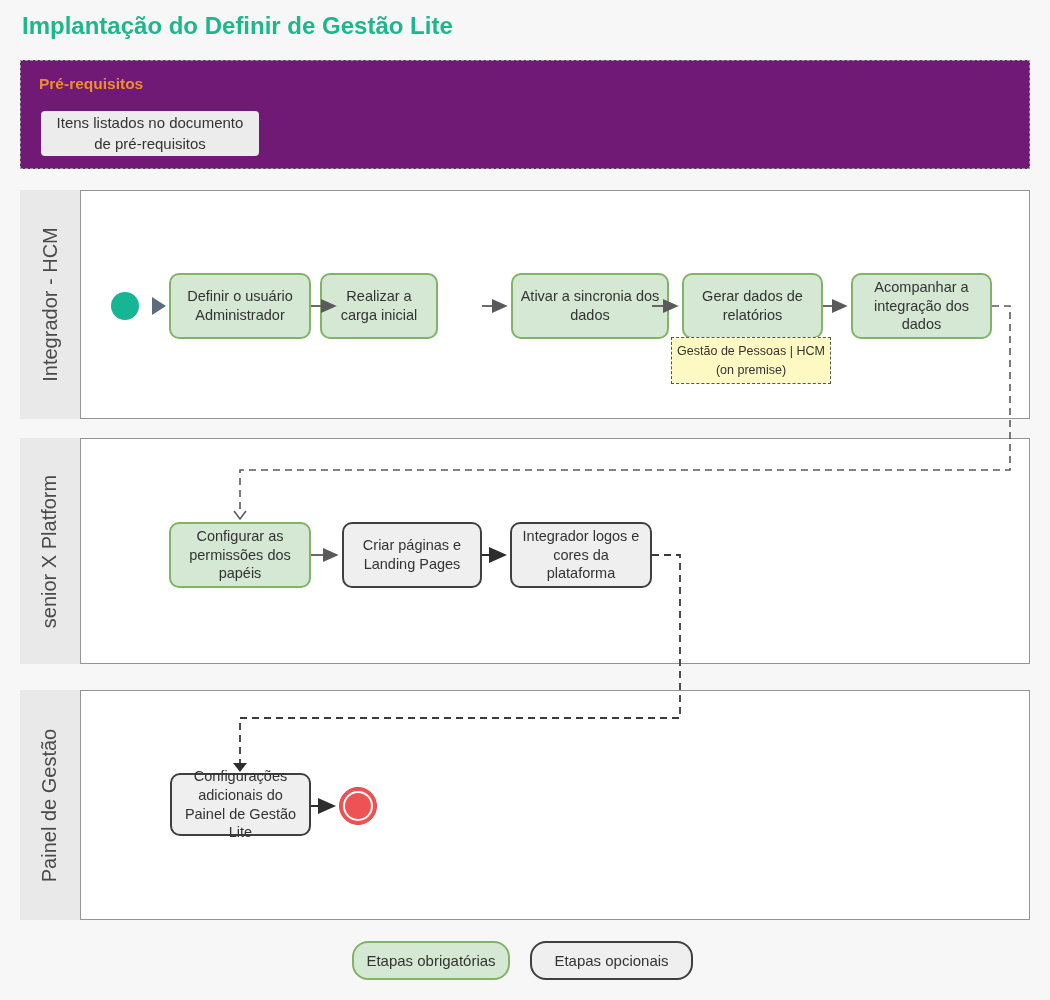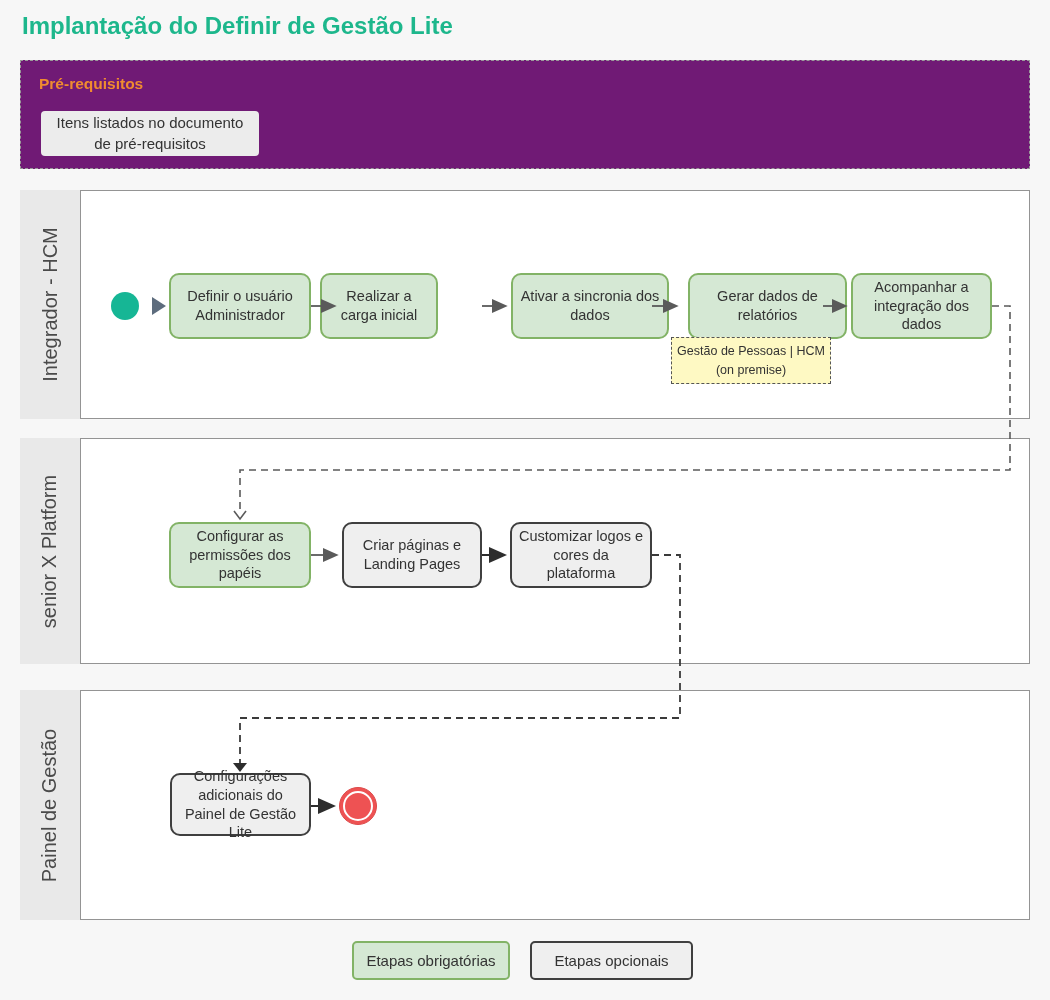--- a/index.html
+++ b/index.html
@@ -18,21 +18,21 @@
   .task{position:absolute;display:flex;align-items:center;justify-content:center;text-align:center;border-radius:10px;font-size:14.5px;color:#333;line-height:1.28;padding:3px 5px;box-sizing:border-box;}
   .task.required{background:var(--task-green-fill,#d5e8d4);border:2px solid var(--task-green-border,#82b366);}
   .task.optional{background:var(--task-gray-fill,#efefef);border:2px solid var(--task-gray-border,#3f3f3f);}
 
   .annotation{position:absolute;left:671px;top:337px;width:160px;height:47px;background:#fef9c3;border:1px dashed #555;box-sizing:border-box;display:flex;flex-direction:column;align-items:center;justify-content:space-evenly;font-size:12.5px;color:#333;}
 
   .start-event{position:absolute;left:111px;top:292px;width:28px;height:28px;border-radius:50%;background:var(--start-event-green,#16b695);}
   .end-event{position:absolute;left:339px;top:787px;width:38px;height:38px;border-radius:50%;background:var(--end-event-red,#ee5253);border:1px solid #dd4a4a;box-sizing:border-box;}
   .end-event-ring{position:absolute;inset:3px;border:2px solid #ffffff;border-radius:50%;}
 
-  .legend-chip{position:absolute;height:39px;border-radius:5px;display:flex;align-items:center;justify-content:center;font-size:15px;color:#333;box-sizing:border-box;}
+  .legend-chip{position:absolute;height:39px;border-radius:16px;display:flex;align-items:center;justify-content:center;font-size:15px;color:#333;box-sizing:border-box;}
   .legend-chip.required{left:352px;top:941px;width:158px;background:var(--task-green-fill,#d5e8d4);border:2px solid var(--task-green-border,#82b366);}
   .legend-chip.optional{left:530px;top:941px;width:163px;background:var(--task-gray-fill,#efefef);border:2px solid var(--task-gray-border,#3f3f3f);}
 
   svg.connectors{position:absolute;left:0;top:0;pointer-events:none;}
   .flow-gray{stroke:var(--connector-gray,#5a5a5a);stroke-width:1.8;fill:none;}
   .flow-dark{stroke:var(--connector-dark,#2d2d2d);stroke-width:2;fill:none;}
   .dash-gray{stroke:var(--connector-gray,#5a5a5a);stroke-width:1.6;fill:none;stroke-dasharray:7 5;}
   .dash-dark{stroke:#3a3a3a;stroke-width:1.8;fill:none;stroke-dasharray:7 5;}
   .head-gray{fill:var(--connector-gray,#5a5a5a);}
   .head-dark{fill:var(--connector-dark,#2d2d2d);}
@@ -61,31 +61,31 @@
 
   <div class="lane-label" style="top:690px;height:230px;">
     <span>Painel de Gestão</span>
   </div>
   <div class="lane-body" style="top:690px;height:230px;"></div>
 
   <div class="start-event"></div>
   <div class="task required" style="left:169px;top:273px;width:142px;height:66px;">Definir o usuário Administrador</div>
   <div class="task required" style="left:320px;top:273px;width:118px;height:66px;">Realizar a carga inicial</div>
   <div class="task required" style="left:511px;top:273px;width:158px;height:66px;">Ativar a sincronia dos dados</div>
-  <div class="task required" style="left:682px;top:273px;width:159px;height:66px;margin-left:6px;">Gerar dados de relatórios</div>
+  <div class="task required" style="left:682px;top:273px;width:141px;height:66px;">Gerar dados de relatórios</div>
   <div class="task required" style="left:851px;top:273px;width:141px;height:66px;">Acompanhar a integração dos dados</div>
 
   <div class="annotation">
     <span>Gestão de Pessoas | HCM</span>
     <span>(on premise)</span>
   </div>
 
   <div class="task required" style="left:169px;top:522px;width:142px;height:66px;">Configurar as permissões dos papéis</div>
   <div class="task optional" style="left:342px;top:522px;width:140px;height:66px;">Criar páginas e Landing Pages</div>
-  <div class="task optional" style="left:510px;top:522px;width:142px;height:66px;">Customizar logos e cores da plataforma</div>
+  <div class="task optional" style="left:510px;top:522px;width:142px;height:66px;">Integrador logos e cores da plataforma</div>
 
   <div class="task optional" style="left:170px;top:773px;width:141px;height:63px;">Configurações adicionais do Painel de Gestão Lite</div>
   <div class="end-event">
     <div class="end-event-ring"></div>
   </div>
 
   <div class="legend-chip required">Etapas obrigatórias</div>
   <div class="legend-chip optional">Etapas opcionais</div>
 
   <svg class="connectors" width="1050" height="1000" viewBox="0 0 1050 1000">

